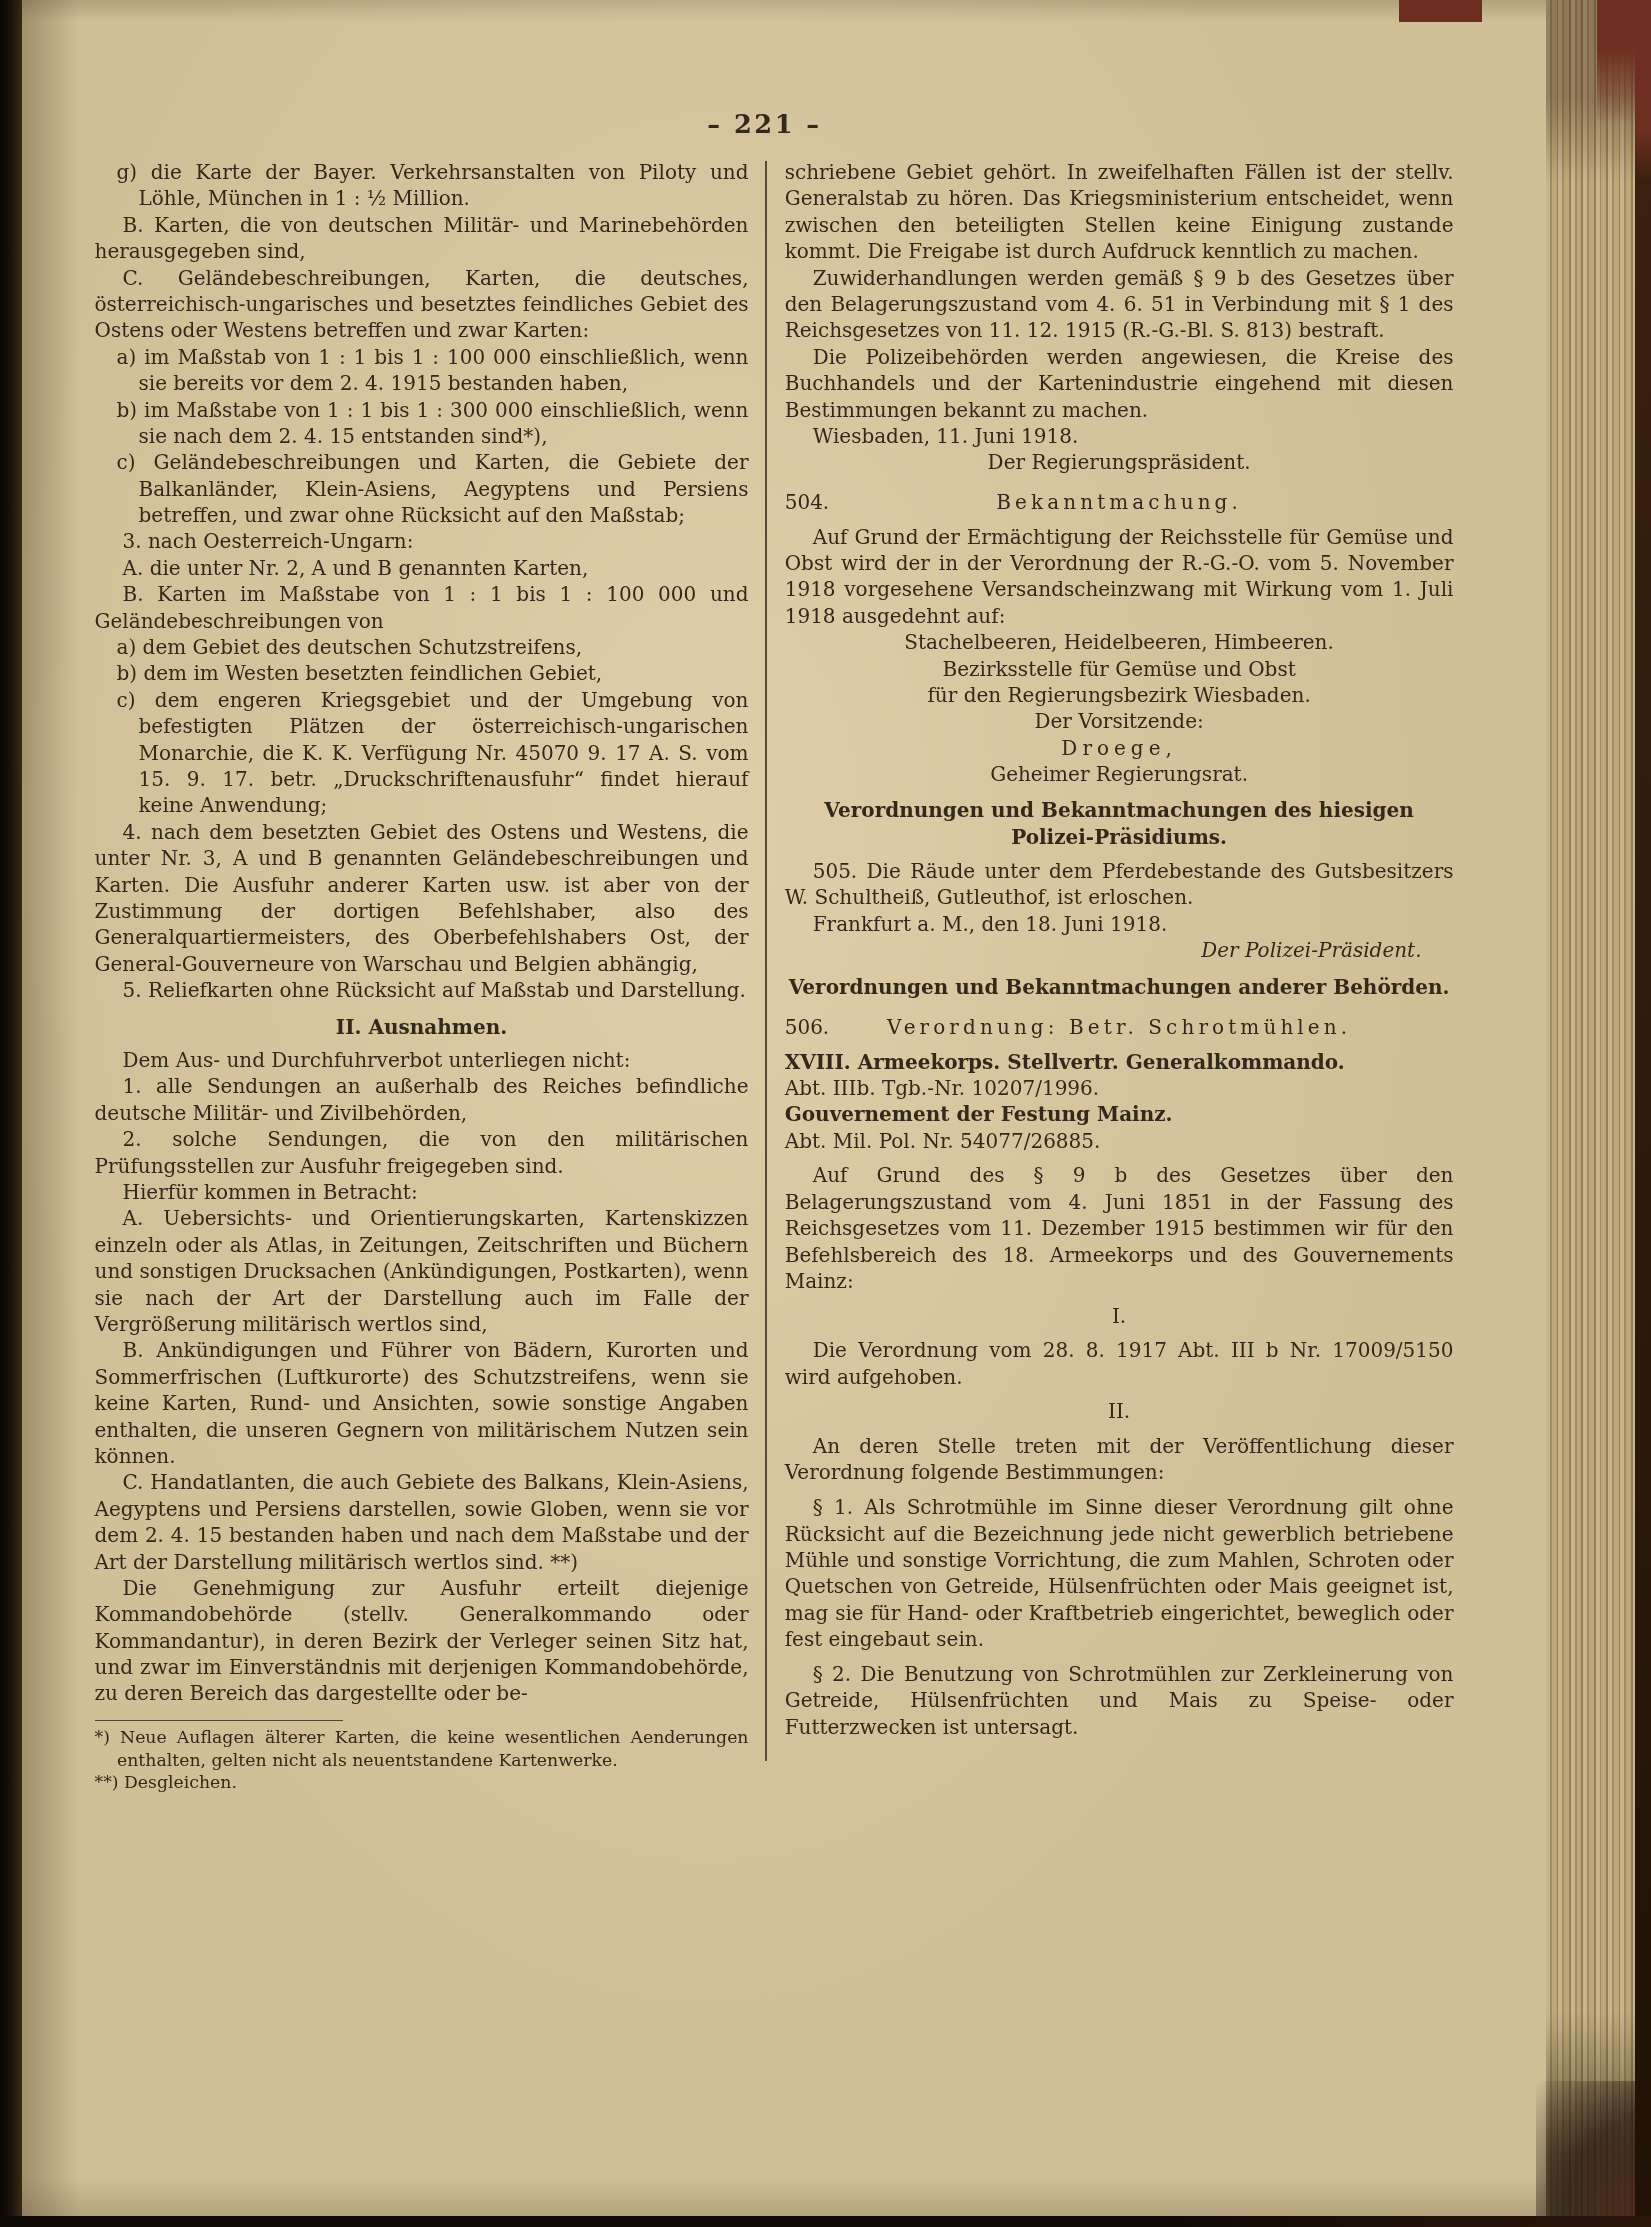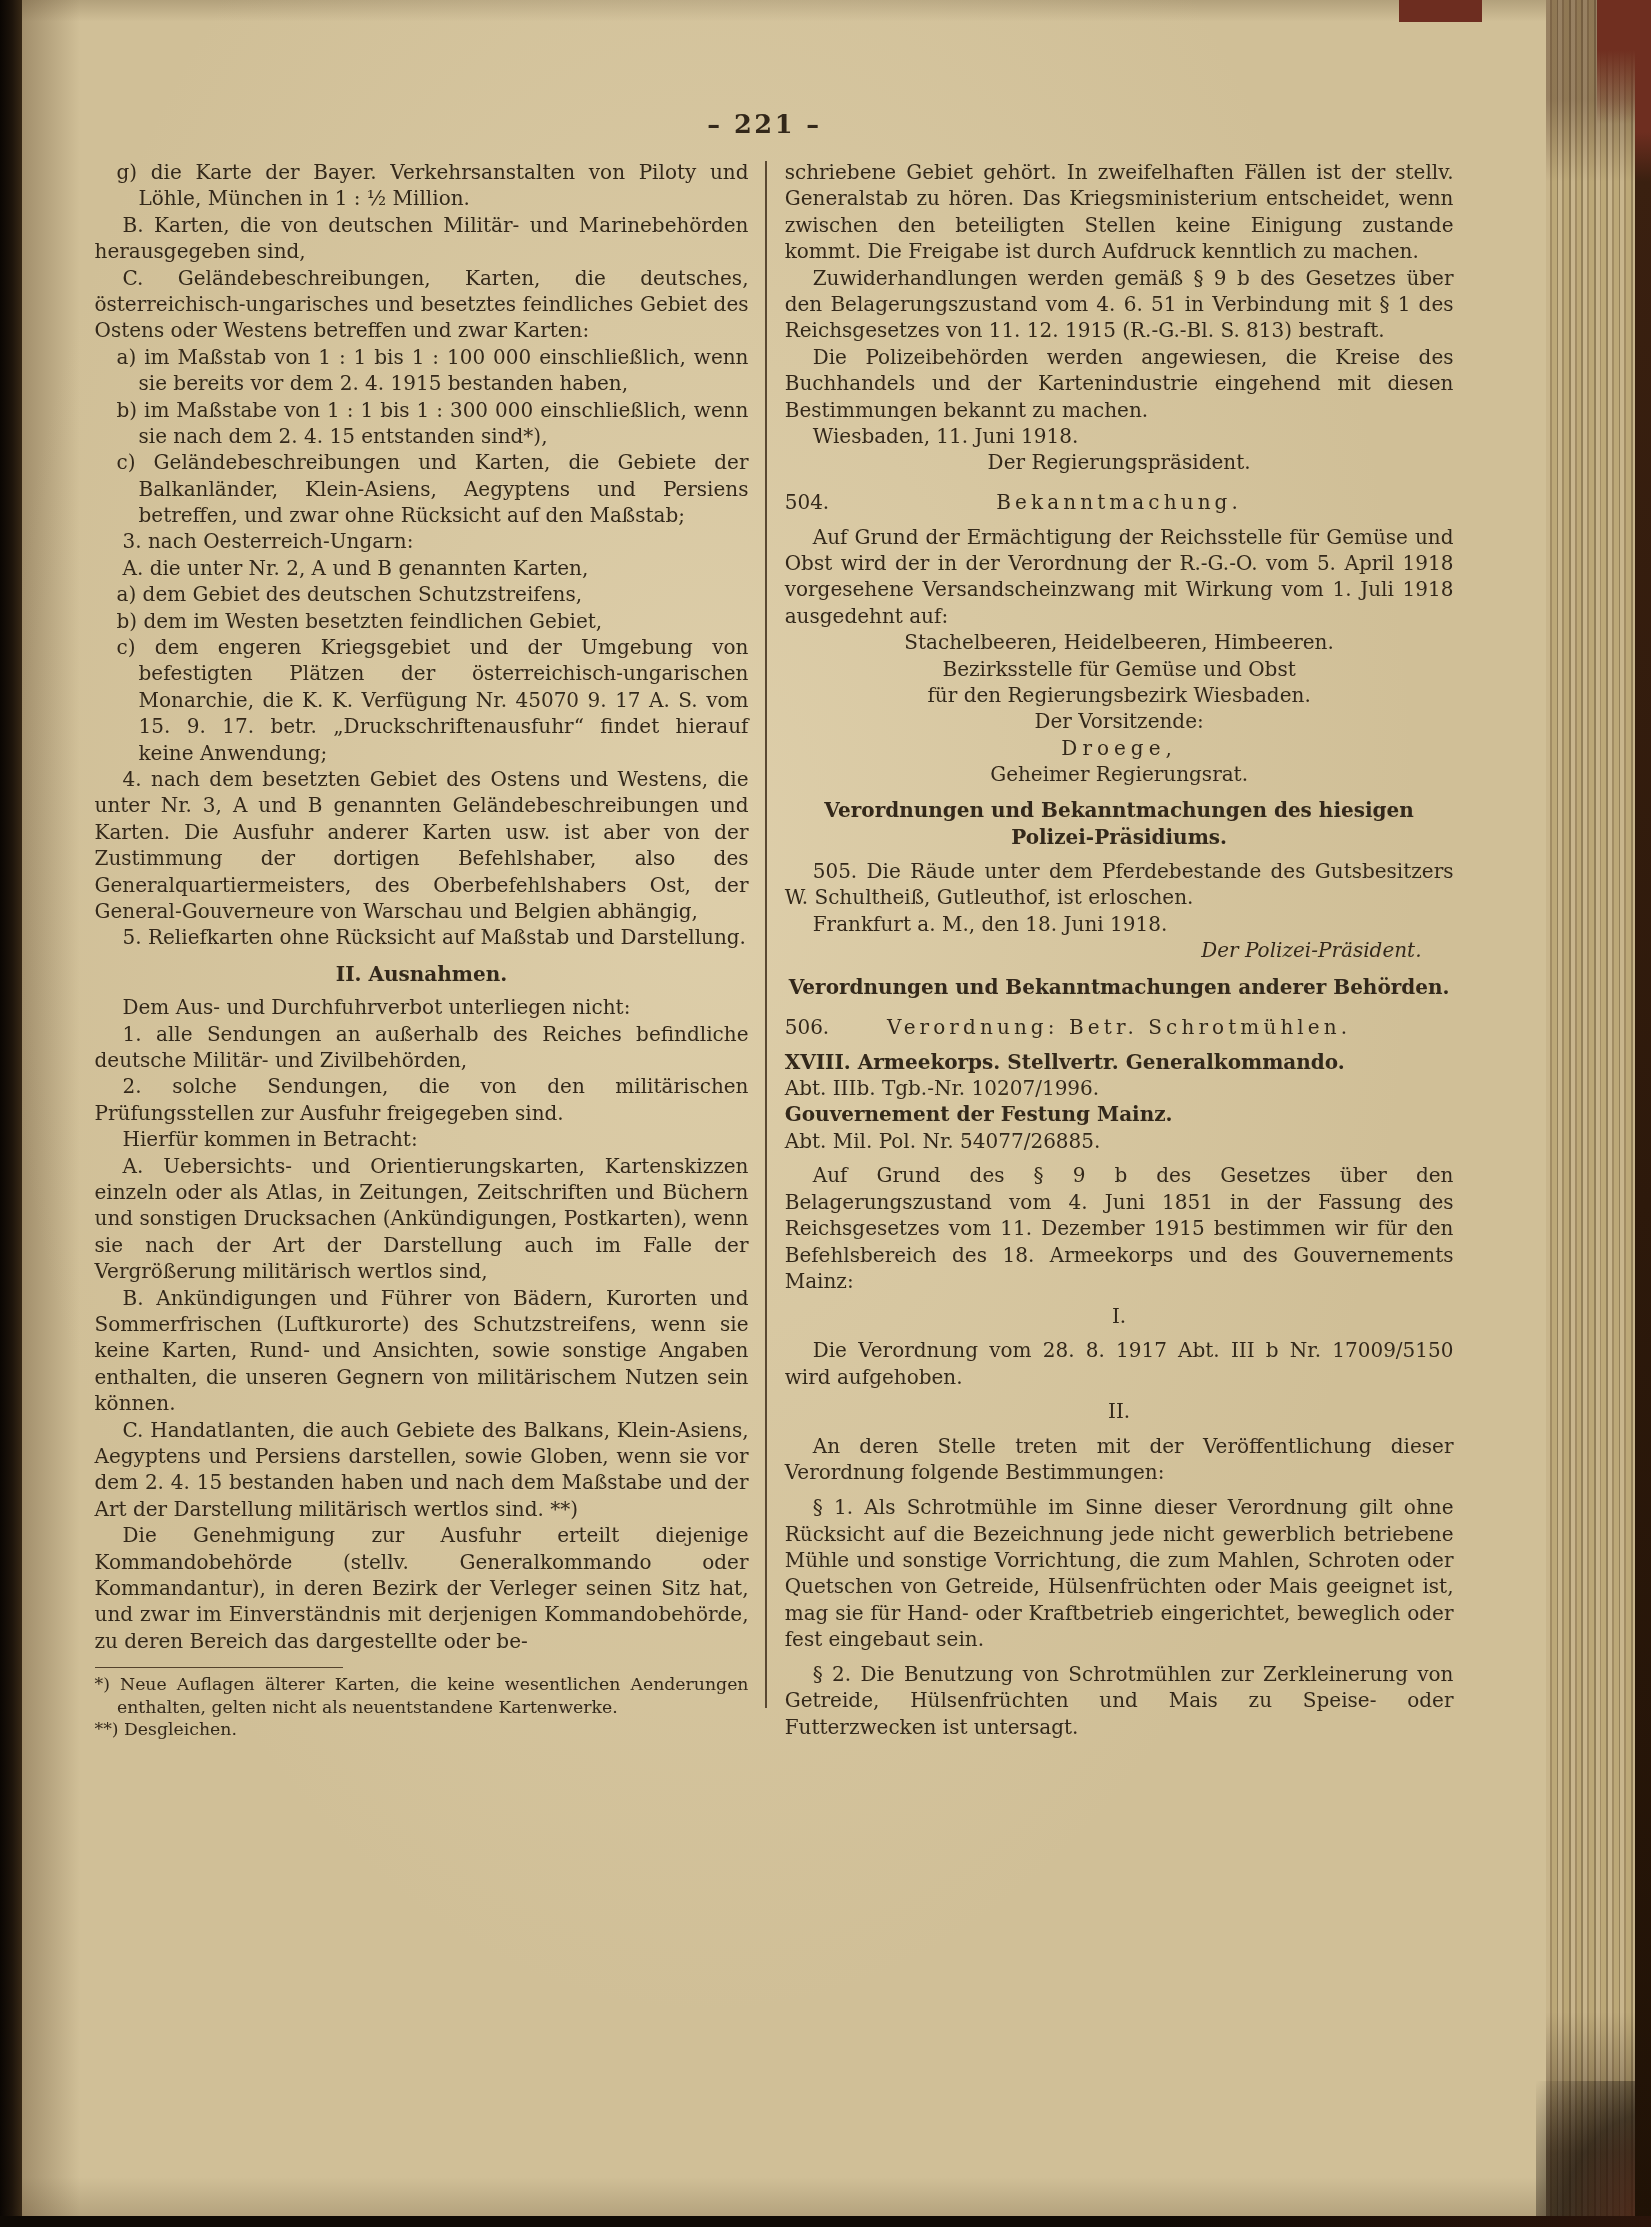--- a/index.html
+++ b/index.html
@@ -104,20 +104,21 @@
     <div class="columns">
       <div class="col col-left" id="col-left">
           <div class="block li">g) die Karte der Bayer. Verkehrsanstalten von Piloty und Löhle, München in 1 : ½ Million.</div>
           <div class="block p">B. Karten, die von deutschen Militär- und Marinebehörden herausgegeben sind,</div>
           <div class="block p">C. Geländebeschreibungen, Karten, die deutsches, österreichisch-ungarisches und besetztes feindliches Gebiet des Ostens oder Westens betreffen und zwar Karten:</div>
           <div class="block li">a) im Maßstab von 1 : 1 bis 1 : 100 000 einschließlich, wenn sie bereits vor dem 2. 4. 1915 bestanden haben,</div>
           <div class="block li">b) im Maßstabe von 1 : 1 bis 1 : 300 000 einschließlich, wenn sie nach dem 2. 4. 15 entstanden sind*),</div>
           <div class="block li">c) Geländebeschreibungen und Karten, die Gebiete der Balkanländer, Klein-Asiens, Aegyptens und Persiens betreffen, und zwar ohne Rücksicht auf den Maßstab;</div>
           <div class="block p">3. nach Oesterreich-Ungarn:</div>
           <div class="block p">A. die unter Nr. 2, A und B genannten Karten,</div>
+          <div class="block p">B. Karten im Maßstabe von 1 : 1 bis 1 : 100 000 und Geländebeschreibungen von</div>
           <div class="block li">a) dem Gebiet des deutschen Schutzstreifens,</div>
           <div class="block li">b) dem im Westen besetzten feindlichen Gebiet,</div>
           <div class="block li">c) dem engeren Kriegsgebiet und der Umgebung von befestigten Plätzen der österreichisch-ungarischen Monarchie, die K. K. Verfügung Nr. 45070 9. 17 A. S. vom 15. 9. 17. betr. „Druckschriftenausfuhr“ findet hierauf keine Anwendung;</div>
           <div class="block p">4. nach dem besetzten Gebiet des Ostens und Westens, die unter Nr. 3, A und B genannten Geländebeschreibungen und Karten. Die Ausfuhr anderer Karten usw. ist aber von der Zustimmung der dortigen Befehlshaber, also des Generalquartiermeisters, des Oberbefehlshabers Ost, der General-Gouverneure von Warschau und Belgien abhängig,</div>
           <div class="block p">5. Reliefkarten ohne Rücksicht auf Maßstab und Darstellung.</div>
           <div class="block centerbold">II. Ausnahmen.</div>
           <div class="block p">Dem Aus- und Durchfuhrverbot unterliegen nicht:</div>
           <div class="block p">1. alle Sendungen an außerhalb des Reiches befindliche deutsche Militär- und Zivilbehörden,</div>
           <div class="block p">2. solche Sendungen, die von den militärischen Prüfungsstellen zur Ausfuhr freigegeben sind.</div>
           <div class="block p">Hierfür kommen in Betracht:</div>
@@ -130,21 +131,21 @@
           <div class="block footnote">**) Desgleichen.</div>
         </div>
       <div class="col-rule"></div>
       <div class="col col-right" id="col-right">
           <div class="block pn">schriebene Gebiet gehört. In zweifelhaften Fällen ist der stellv. Generalstab zu hören. Das Kriegsministerium entscheidet, wenn zwischen den beteiligten Stellen keine Einigung zustande kommt. Die Freigabe ist durch Aufdruck kenntlich zu machen.</div>
           <div class="block p">Zuwiderhandlungen werden gemäß § 9 b des Gesetzes über den Belagerungszustand vom 4. 6. 51 in Verbindung mit § 1 des Reichsgesetzes von 11. 12. 1915 (R.-G.-Bl. S. 813) bestraft.</div>
           <div class="block p">Die Polizeibehörden werden angewiesen, die Kreise des Buchhandels und der Kartenindustrie eingehend mit diesen Bestimmungen bekannt zu machen.</div>
           <div class="block p">Wiesbaden, 11. Juni 1918.</div>
           <div class="block center">Der Regierungspräsident.</div>
           <div class="block numheading"><span class="num">504.</span><span class="numtext">Bekanntmachung.</span></div>
-          <div class="block p">Auf Grund der Ermächtigung der Reichsstelle für Gemüse und Obst wird der in der Verordnung der R.-G.-O. vom 5. April 1918 vorgesehene Versandscheinzwang mit Wirkung vom 1. Juli 1918 ausgedehnt auf:</div>
+          <div class="block p">Auf Grund der Ermächtigung der Reichsstelle für Gemüse und Obst wird der in der Verordnung der R.-G.-O. vom 5. November 1918 vorgesehene Versandscheinzwang mit Wirkung vom 1. Juli 1918 ausgedehnt auf:</div>
           <div class="block center">Stachelbeeren, Heidelbeeren, Himbeeren.</div>
           <div class="block center">Bezirksstelle für Gemüse und Obst</div>
           <div class="block center">für den Regierungsbezirk Wiesbaden.</div>
           <div class="block center">Der Vorsitzende:</div>
           <div class="block center sp">Droege,</div>
           <div class="block center">Geheimer Regierungsrat.</div>
           <div class="block centerbold">Verordnungen und Bekanntmachungen des hiesigen Polizei-Präsidiums.</div>
           <div class="block p">505. Die Räude unter dem Pferdebestande des Gutsbesitzers W. Schultheiß, Gutleuthof, ist erloschen.</div>
           <div class="block p">Frankfurt a. M., den 18. Juni 1918.</div>
           <div class="block right">Der Polizei-Präsident.</div>

